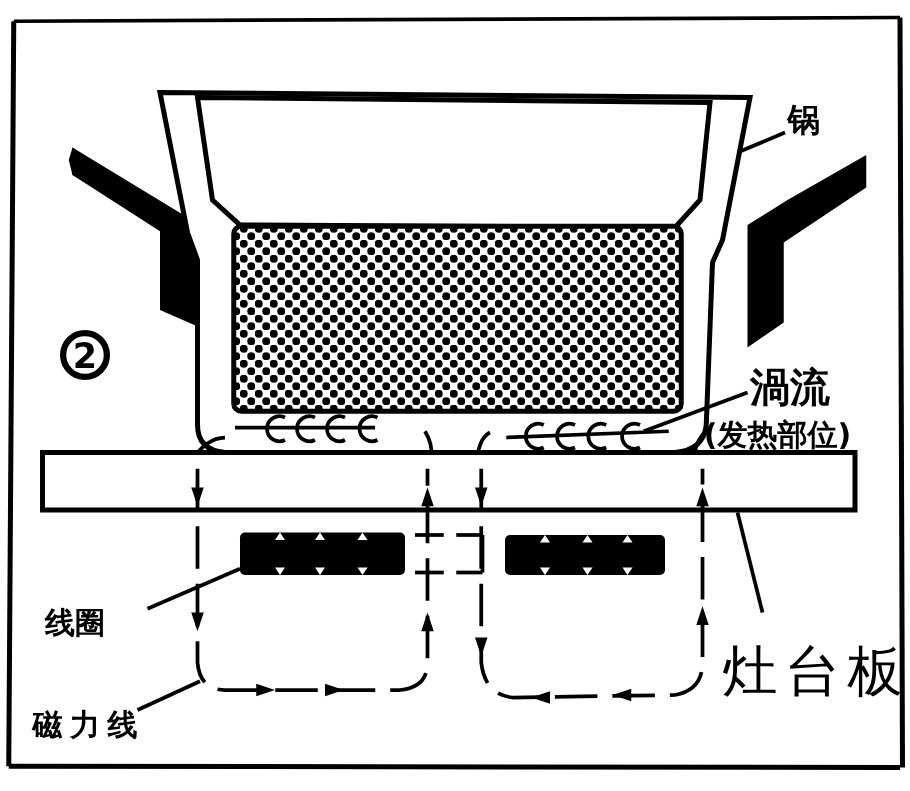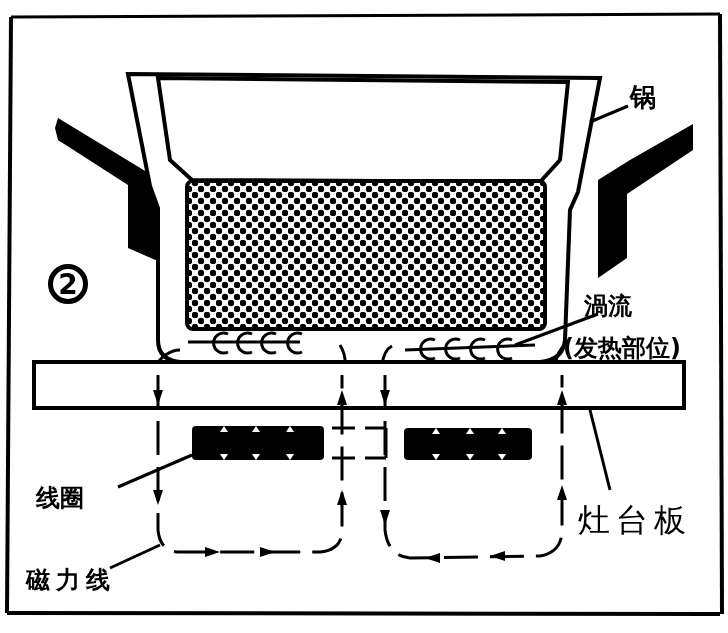--- a/index.html
+++ b/index.html
@@ -125,17 +125,17 @@
     <polygon points="260,547 260,557 275,552"></polygon>
     <polygon points="440,553 440,563 425,558"></polygon>
     <polygon points="505,551 505,561 490,556"></polygon>
   </g>
   <line x1="110" y1="568" x2="160" y2="545" stroke="#000" stroke-width="3"></line>
 </svg>
 
 <div class="badge" style="left:48px; top:264px;">2</div>
 
 <div class="lbl" style="left:630px; top:84px; font-size:26px;">锅</div>
-<div class="lbl" style="left:584px; top:294px; font-size:24px;">渦流</div>
+<div class="lbl" style="left:600px; top:294px; font-size:32px;">渦流</div>
 <div class="lbl" style="left:563px; top:336px; font-size:24px;">(发热部位)</div>
 <div class="lbl" style="left:36px; top:486px; font-size:24px;">线圈</div>
-<div class="lbl" style="left:578px; top:504px; font-size:32px; font-weight:normal; letter-spacing:6px;">灶台板</div>
+<div class="lbl" style="left:578px; top:516px; font-size:44px; font-weight:normal; letter-spacing:6px;">灶台板</div>
 <div class="lbl" style="left:26px; top:568px; font-size:24px; letter-spacing:6px;">磁力线</div>
 
 </body></html>

